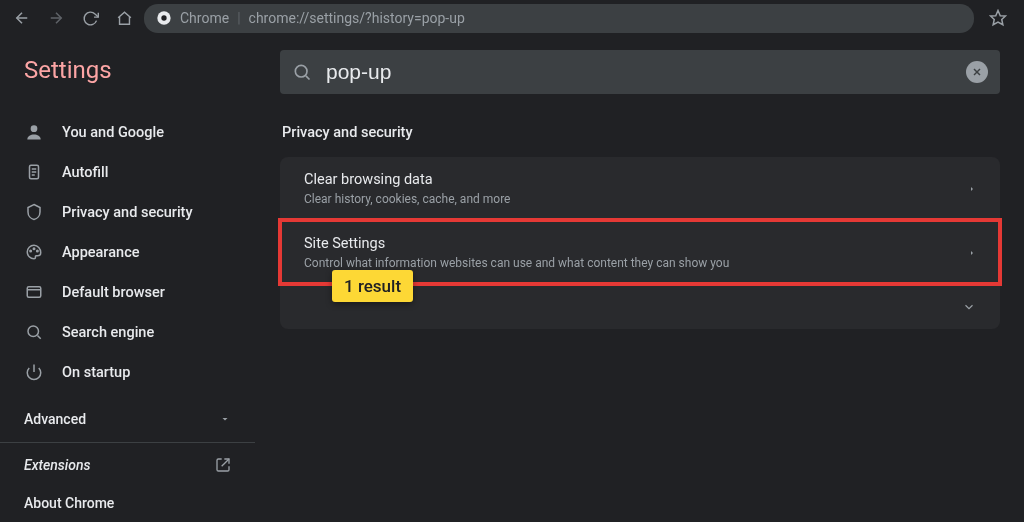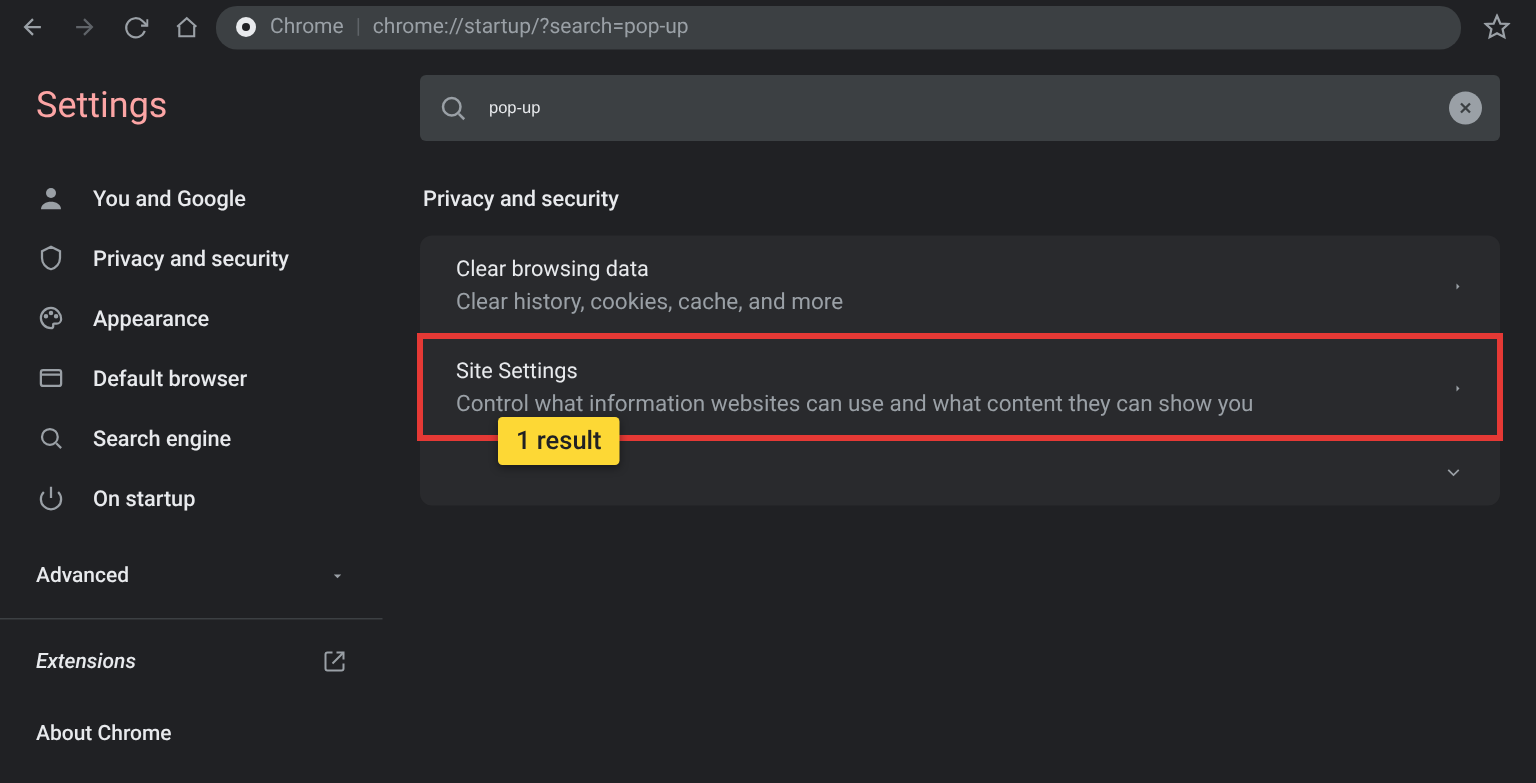--- a/index.html
+++ b/index.html
@@ -119,21 +119,21 @@
     padding: 0 12px;
     gap: 14px;
     position: relative;
   }
   .search-wrap input {
     flex:1;
     background: transparent;
     border: none;
     outline: none;
     color: #e8eaed;
-    font-size: 11px;
+    font-size: 21px;
   }
   @keyframes blink { 50% { opacity: 0; } }
   .clear-btn {
     width: 22px; height: 22px;
     background:#9aa0a6; border-radius:50%;
     display:flex; align-items:center; justify-content:center;
     color:#3c4043;
     cursor:pointer;
   }
 
@@ -151,21 +151,21 @@
     position: relative;
   }
   .card-row {
     display:flex; align-items:center; justify-content:space-between;
     padding: 14px 24px;
     cursor:pointer;
     position: relative;
   }
   .card-row + .card-row { border-top: 1px solid #3c4043; }
   .card-text .primary { font-size:14.5px; color:#e8eaed; }
-  .card-text .secondary { font-size:15px; color:#9aa0a6; margin-top:4px; }
+  .card-text .secondary { font-size:12px; color:#9aa0a6; margin-top:4px; }
   .chev { color:#9aa0a6; }
 
   .highlight {
     outline: 4px solid #e53935;
     outline-offset: -2px;
   }
 
   .result-badge {
     position: absolute;
     left: 52px;
@@ -220,21 +220,21 @@
       </svg>
   </div>
 
   <div class="omnibox">
     <svg width="16" height="16" viewBox="0 0 24 24">
         <circle cx="12" cy="12" r="10" fill="#e8eaed"></circle>
         <circle cx="12" cy="12" r="4" fill="#202124"></circle>
       </svg>
     <span>Chrome</span>
     <span class="chrome-pipe">|</span>
-    <span class="url-text">chrome://startup/?search=pop-up</span>
+    <span class="url-text">chrome://settings/?history=pop-up</span>
   </div>
 
   <div class="star-slot">
     <svg width="18" height="18" viewBox="0 0 24 24" fill="none" stroke="currentColor" stroke-width="2">
         <polygon points="12 2 15 9 22 9.3 17 14 18.5 21 12 17.5 5.5 21 7 14 2 9.3 9 9 12 2"></polygon>
       </svg>
   </div>
 </div>
 
 <div class="page">
@@ -243,20 +243,31 @@
     <div class="sidebar-title">Settings</div>
     <ul class="nav-list">
       <li class="nav-item">
         <span class="icon-slot">
           <svg width="20" height="20" viewBox="0 0 24 24" fill="currentColor">
               <circle cx="12" cy="8" r="4"></circle>
               <path d="M4 21c0-4 4-6 8-6s8 2 8 6"></path>
             </svg>
         </span>
         <span class="label">You and Google</span>
+      </li>
+      <li class="nav-item">
+        <span class="icon-slot">
+          <svg width="18" height="18" viewBox="0 0 24 24" fill="none" stroke="currentColor" stroke-width="2">
+              <rect x="6" y="3" width="12" height="18" rx="2"></rect>
+              <line x1="9" y1="8" x2="15" y2="8"></line>
+              <line x1="9" y1="12" x2="15" y2="12"></line>
+              <line x1="9" y1="16" x2="13" y2="16"></line>
+            </svg>
+        </span>
+        <span class="label">Autofill</span>
       </li>
       <li class="nav-item">
         <span class="icon-slot">
           <svg width="18" height="18" viewBox="0 0 24 24" fill="none" stroke="currentColor" stroke-width="2">
               <path d="M12 2l8 4v6c0 5-3.5 9-8 10-4.5-1-8-5-8-10V6l8-4z"></path>
             </svg>
         </span>
         <span class="label">Privacy and security</span>
       </li>
       <li class="nav-item">

